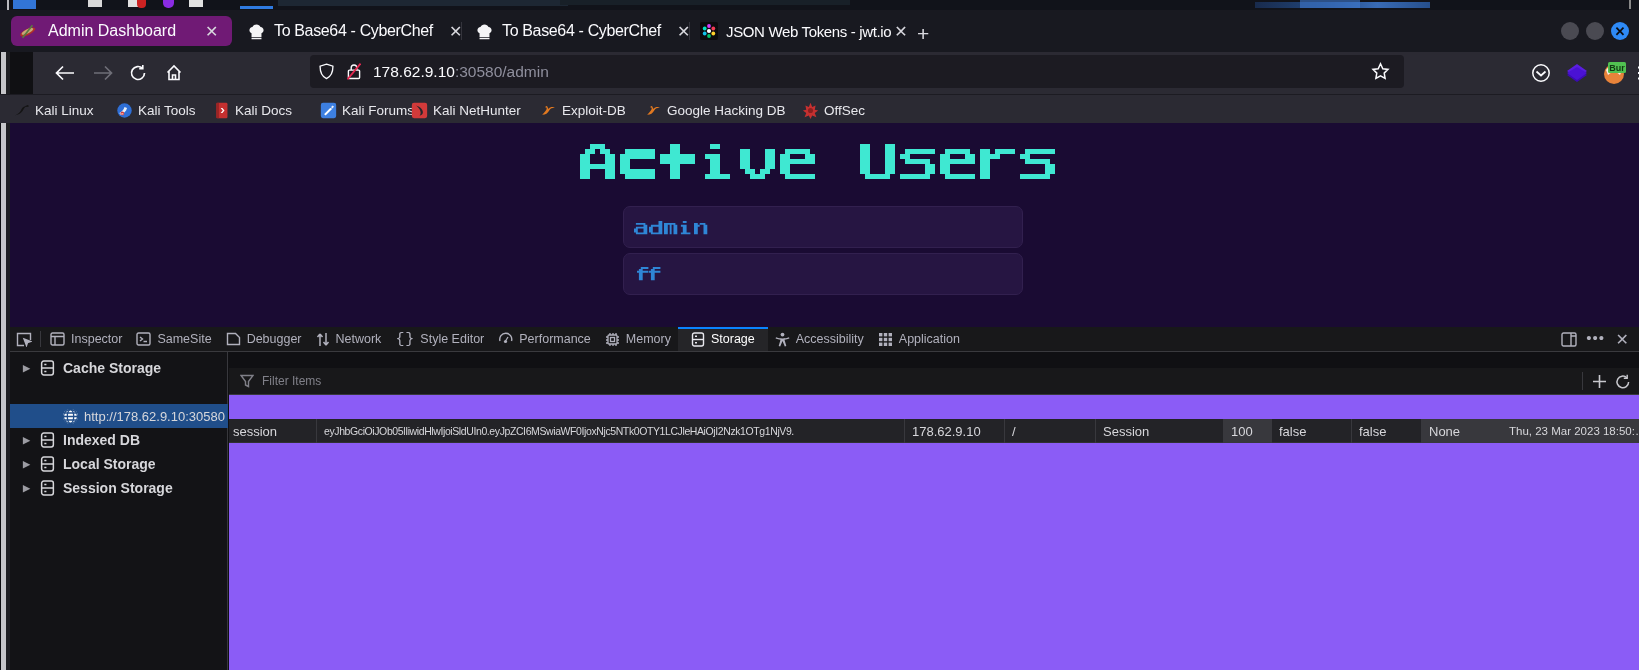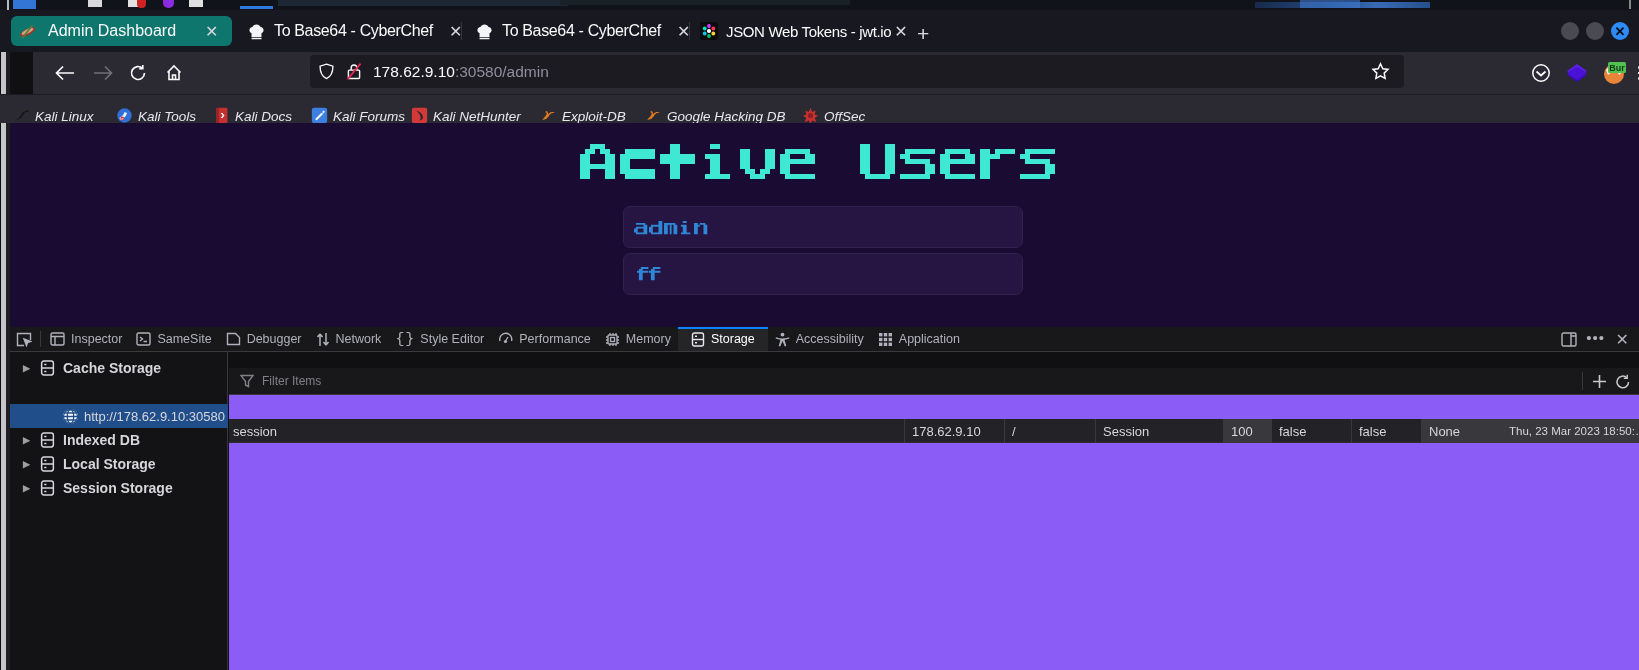--- a/index.html
+++ b/index.html
@@ -6,32 +6,32 @@
 html,body { width:1639px; height:670px; overflow:hidden; background:#101013; font-family:"Liberation Sans",sans-serif; }
 #stage { position:relative; width:1639px; height:670px; }
 .abs { position:absolute; }
 
 
 #topstrip { left:0; top:0; width:1639px; height:10px; background:#11131a; }
 
 
 #tabbar { left:0; top:10px; width:1639px; height:42px; background:#181920; }
 .tab { position:absolute; top:6px; height:30px; display:flex; align-items:center; color:#fbfbfe; font-size:16px; white-space:nowrap; }
-.tab.active { background:#0f766e; border-radius:6px; }
+.tab.active { background:#701a75; border-radius:6px; }
 .tabclose { color:#d8d8de; font-size:16px; margin-left:14px; }
 .winbtn { position:absolute; top:12px; width:18px; height:18px; border-radius:50%; background:#4a4a52; }
 
 
 #navbar { left:0; top:52px; width:1639px; height:42px; background:#2b2a33;margin-left:33px; }
 #urlbar { position:absolute; left:277px; top:3px; width:1094px; height:33px; background:#1c1b22; border-radius:4px; display:flex; align-items:center; color:#fbfbfe; font-size:15.5px; }
 .navic { position:absolute; top:0; height:42px; display:flex; align-items:center; justify-content:center; }
 
 
 #bookmarks { left:0; top:94px; width:1639px; height:29px; background:#2b2a33; border-top:1px solid #1c1b22; font-size:13.5px; color:#e8e8ed; }
-.bm { position:absolute; top:1px; height:28px; display:flex; align-items:flex-end; white-space:nowrap;font-style:italic; }
+.bm { position:absolute; top:1px; height:28px; display:flex; align-items:center; white-space:nowrap; }
 .bmi { width:17px; height:17px; margin-right:5px; border-radius:3px; display:inline-block; }
 
 
 #page { left:10px; top:123px; width:1629px; height:204px; background:#1a0b33; }
 .ubox { position:absolute; left:613px; width:400px; height:42px; background:#261542; border:1px solid #32204f; border-radius:7px; }
 
 
 #dtbar { left:10px; top:327px; width:1629px; height:25px; background:#18181a; border-bottom:1px solid #3a3a3e; display:flex; align-items:stretch; color:#b1b1bd; font-size:12.5px; }
 .dtab { display:flex; align-items:center; padding:0 7px; gap:6px;justify-content:space-between; }
 .dtab svg { flex:0 0 auto; }
@@ -203,21 +203,21 @@
         <span>Kali Tools</span>
       </div>
     <div class="bm" style="left:213px;">
         <svg class="bmi" viewBox="0 0 20 20">
           <rect x="4" y="1" width="13" height="18" rx="1.5" fill="#c53030"></rect>
           <rect x="4" y="1" width="3" height="18" fill="#9b2424"></rect>
           <path d="M9 7l2.5 3L9 13h2l2.5-3L11 7z" fill="#fff"></path>
         </svg>
         <span>Kali Docs</span>
       </div>
-    <div class="bm" style="left:311px;">
+    <div class="bm" style="left:320px;">
         <svg class="bmi" viewBox="0 0 20 20">
           <rect x="1" y="1" width="18" height="18" rx="2.5" fill="#3d7fe0"></rect>
           <path d="M5 14l7-7 2.5 1L8 14.5 6 16z" fill="#fff"></path>
           <path d="M13 6l2-2 1.5 1.5-2 2z" fill="#e8eef8"></path>
         </svg>
         <span>Kali Forums</span>
       </div>
     <div class="bm" style="left:411px;">
         <svg class="bmi" viewBox="0 0 20 20">
           <rect x="1" y="1" width="18" height="18" rx="2.5" fill="#d23a3a"></rect>
@@ -409,20 +409,21 @@
       <svg style="position:absolute; right:32px; top:6px;" width="15" height="15" viewBox="0 0 15 15" stroke="#c8c8cd" stroke-width="1.6">
           <path d="M7.5 1v13M1 7.5h13"></path>
         </svg>
       <svg style="position:absolute; right:8px; top:6px;" width="16" height="16" viewBox="0 0 16 16" fill="none" stroke="#c8c8cd" stroke-width="1.5">
           <path d="M13.6 8a5.8 5.8 0 1 1-1.8-4.3"></path>
           <path d="M12.2 0.8v3.4H8.8" stroke-width="1.4"></path>
         </svg>
     </div>
     <div id="datarow">
       <div class="hc first" style="left:0; width:87px;">session</div>
+      <div class="hc" style="left:87px; width:588px; font-size:10.5px; letter-spacing:-0.4px;">eyJhbGciOiJOb05lIiwidHlwIjoiSldUIn0.eyJpZCI6MSwiaWF0IjoxNjc5NTk0OTY1LCJleHAiOjI2Nzk1OTg1NjV9.</div>
       <div class="hc" style="left:675px; width:100px;">178.62.9.10</div>
       <div class="hc" style="left:775px; width:91px;">/</div>
       <div class="hc" style="left:866px; width:128px;">Session</div>
       <div class="hc" style="left:994px; width:48px; background:#38383d;">100</div>
       <div class="hc" style="left:1042px; width:80px;">false</div>
       <div class="hc" style="left:1122px; width:70px;">false</div>
       <div class="hc" style="left:1192px; width:80px; background:#38383d;">None</div>
       <div class="hc" style="left:1272px; width:138px; background:#38383d; font-size:11.5px;">Thu, 23 Mar 2023 18:50:…</div>
     </div>
   </div>

